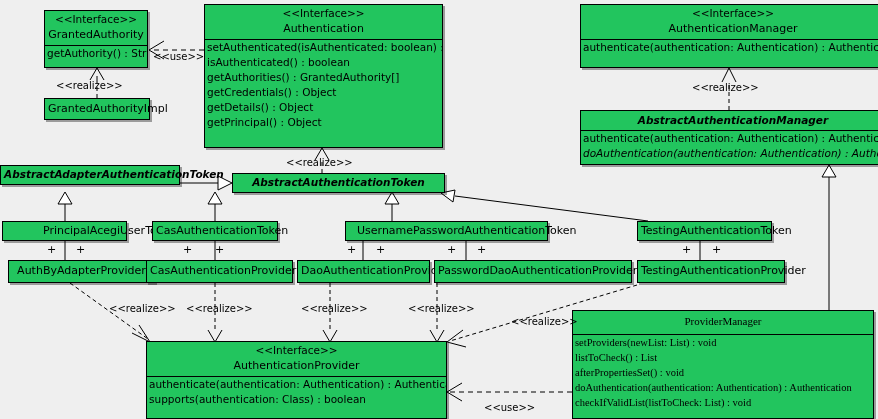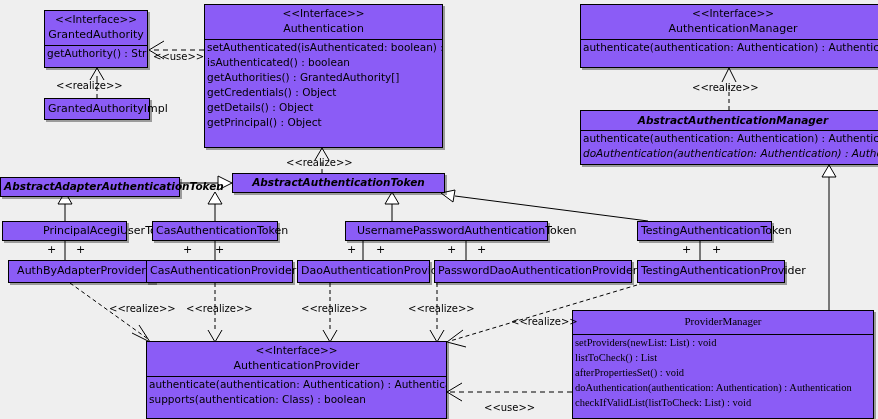--- a/index.html
+++ b/index.html
@@ -16,21 +16,21 @@
     font-family: "DejaVu Sans", "Liberation Sans", sans-serif;
   }
   svg.edges {
     position: absolute;
     left: 0; top: 0;
     width: 878px; height: 419px;
     pointer-events: none;
   }
   .uml-class {
     position: absolute;
-    background: #8b5cf6;
+    background: #22c55e;
     border: 1px solid #000000;
     box-sizing: border-box;
     box-shadow: 2px 2px 0 rgba(0,0,0,0.35);
     z-index: 5;
   }
   .hdr {
     padding: 1px 3px 2px 3px;
     text-align: center;
     line-height: 1.45;
   }
@@ -233,21 +233,21 @@
   <div class="uml-class" style="left:580px; top:110px; width:306px; height:55px;">
     <div class="hdr" style="padding-top:2px;">
       <span class="cname abstract">AbstractAuthenticationManager</span>
     </div>
     <div class="ops">
       <div class="op">authenticate(authentication: Authentication) : Authentication</div>
       <div class="op abstract">doAuthentication(authentication: Authentication) : Authentication</div>
     </div>
   </div>
 
-  <div class="uml-class" style="left:0px; top:177px; width:180px; height:20px;">
+  <div class="uml-class" style="left:0px; top:165px; width:180px; height:20px;">
     <div class="hdr" style="padding-top:1px;">
       <span class="cname abstract">AbstractAdapterAuthenticationToken</span>
     </div>
   </div>
 
   <div class="uml-class" style="left:232px; top:173px; width:213px; height:20px;">
     <div class="hdr" style="padding-top:1px;border-radius:6px;">
       <span class="cname abstract">AbstractAuthenticationToken</span>
     </div>
   </div>

